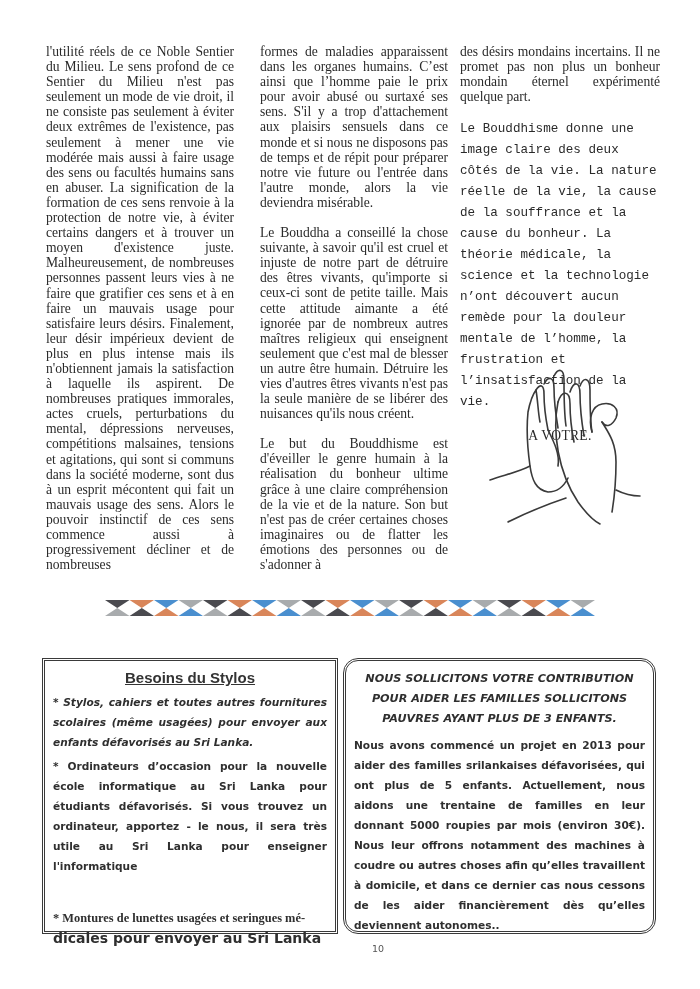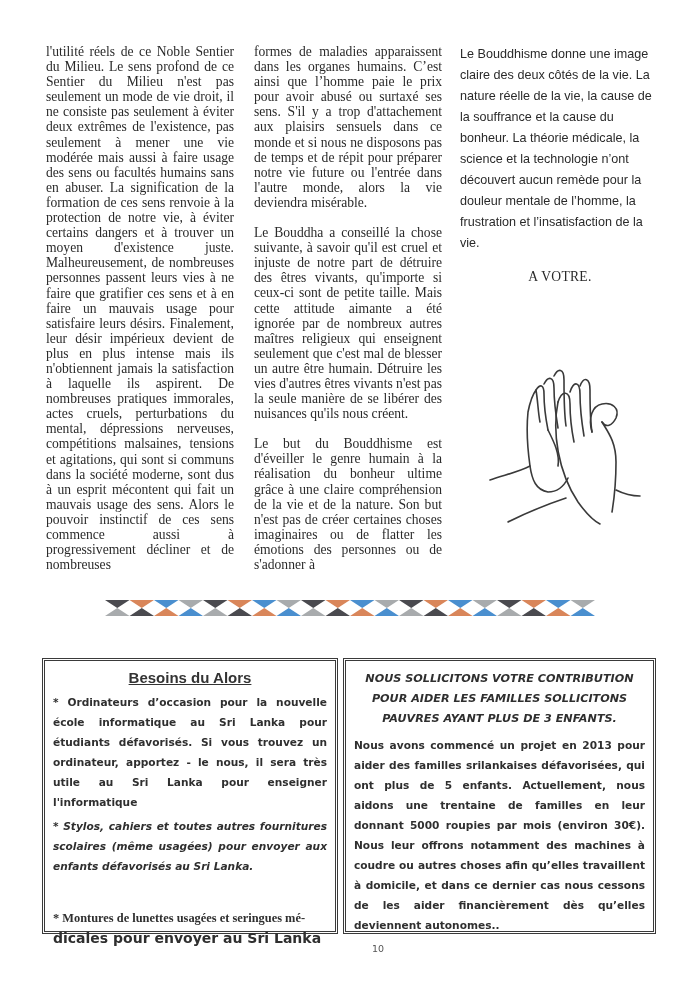--- a/index.html
+++ b/index.html
@@ -9,25 +9,25 @@
   .col {
     position: absolute;
     top: 44px;
     font-family: "Liberation Serif", "DejaVu Serif", serif;
     font-size: 13.6px;
     line-height: 15.1px;
     color: #2a2a2a;
   }
   .col p { margin: 0 0 15px 0; text-align: justify; hyphens: none; }
   #col1 { left: 46px; width: 188px; }
-  #col2 { left: 254px; width: 188px; }
+  #col2 { left: 260px; width: 188px; }
   #col3 { left: 460px; width: 200px; }
 
   .sans-para {
-    font-family: Liberation Sans, sans-serif;
+    font-family: Liberation Mono, monospace;
     font-size: 12.6px;
     line-height: 21px;
     text-align: left !important;
     color: #2a2a2a;
   }
   .a-suivre {
     text-align: center !important;
     margin-top: 6px !important;
     font-size: 13.6px;
     letter-spacing: 0.3px;
@@ -51,21 +51,21 @@
 
   .box {
     position: absolute;
     top: 658px;
     height: 276px;
     border: 3px double #3a3a3a;
     box-sizing: border-box;
     background: #fff;
   }
   #box-left { left: 42px; width: 296px; }
-  #box-right { left: 343px; width: 313px; }
+  #box-right { left: 343px; width: 313px; border-radius: 15px; }
 
   .box-inner { padding: 6px 8px 0 8px; }
 
   .box-title {
     font-family: "Liberation Sans", "DejaVu Sans", sans-serif;
     font-weight: bold;
     font-size: 15px;
     text-align: center;
     text-decoration: underline;
     color: #333;
@@ -122,20 +122,21 @@
     <p>l'utilité réels de ce Noble Sentier du Milieu. Le sens profond de ce Sentier du Milieu n'est pas seulement un mode de vie droit, il ne consiste pas seulement à éviter deux extrêmes de l'existence, pas seulement à mener une vie modérée mais aussi à faire usage des sens ou facultés humains sans en abuser. La signification de la formation de ces sens renvoie à la protection de notre vie, à éviter certains dangers et à trouver un moyen d'existence juste. Malheureusement, de nombreuses personnes passent leurs vies à ne faire que gratifier ces sens et à en faire un mauvais usage pour satisfaire leurs désirs. Finalement, leur désir impérieux devient de plus en plus intense mais ils n'obtiennent jamais la satisfaction à laquelle ils aspirent. De nombreuses pratiques immorales, actes cruels, perturbations du mental, dépressions nerveuses, compétitions malsaines, tensions et agitations, qui sont si communs dans la société moderne, sont dus à un esprit mécontent qui fait un mauvais usage des sens. Alors le pouvoir instinctif de ces sens commence aussi à progressivement décliner et de nombreuses</p>
   </div>
 
   <div class="col" id="col2">
     <p>formes de maladies apparaissent dans les organes humains. C’est ainsi que l’homme paie le prix pour avoir abusé ou surtaxé ses sens. S'il y a trop d'attachement aux plaisirs sensuels dans ce monde et si nous ne disposons pas de temps et de répit pour préparer notre vie future ou l'entrée dans l'autre monde, alors la vie deviendra misérable.</p>
     <p>Le Bouddha a conseillé la chose suivante, à savoir qu'il est cruel et injuste de notre part de détruire des êtres vivants, qu'importe si ceux-ci sont de petite taille. Mais cette attitude aimante a été ignorée par de nombreux autres maîtres religieux qui enseignent seulement que c'est mal de blesser un autre être humain. Détruire les vies d'autres êtres vivants n'est pas la seule manière de se libérer des nuisances qu'ils nous créent.</p>
     <p>Le but du Bouddhisme est d'éveiller le genre humain à la réalisation du bonheur ultime grâce à une claire compréhension de la vie et de la nature. Son but n'est pas de créer certaines choses imaginaires ou de flatter les émotions des personnes ou de s'adonner à</p>
   </div>
 
   <div class="col" id="col3">
+    <p>des désirs mondains incertains. Il ne promet pas non plus un bonheur mondain éternel expérimenté quelque part.</p>
     <p class="sans-para">Le Bouddhisme donne une image claire des deux côtés de la vie. La nature réelle de la vie, la cause de la souffrance et la cause du bonheur. La théorie médicale, la science et la technologie n’ont découvert aucun remède pour la douleur mentale de l’homme, la frustration et l’insatisfaction de la vie.</p>
     <p class="a-suivre">A VOTRE.</p>
   </div>
 
   <svg class="hands" viewBox="0 0 160 170" fill="none" stroke="#3a3a3a" stroke-width="1.6" stroke-linecap="round" stroke-linejoin="round">
 
     <path d="M2 118 C20 112, 30 110, 42 104 C40 90, 38 70, 40 50 C42 40, 45 32, 48 28 C50 40, 50 50, 52 60"></path>
     <path d="M48 28 C52 22, 56 22, 56 32 C56 46, 58 58, 60 68"></path>
     <path d="M56 22 C60 14, 66 14, 66 26 C66 40, 68 54, 70 66"></path>
     <path d="M66 14 C70 6, 76 6, 76 18 C76 34, 76 50, 78 64"></path>
@@ -190,23 +191,23 @@
       <polygon points="416.5,0 441,0 428.75,8" fill="#d9865a"></polygon>
       <polygon points="416.5,16 441,16 428.75,8" fill="#4a4a4f"></polygon>
       <polygon points="441,0 465.5,0 453.25,8" fill="#4a8fcf"></polygon>
       <polygon points="441,16 465.5,16 453.25,8" fill="#d9865a"></polygon>
       <polygon points="465.5,0 490,0 477.75,8" fill="#a8abad"></polygon>
       <polygon points="465.5,16 490,16 477.75,8" fill="#4a8fcf"></polygon>
     </svg>
 
   <div class="box" id="box-left">
     <div class="box-inner">
-      <div class="box-title">Besoins du Alors</div>
+      <div class="box-title">Besoins du Stylos</div>
+      <p class="box-para italic">* Stylos, cahiers et toutes autres    fournitures scolaires (même usagées) pour envoyer aux enfants défavorisés au Sri Lanka.</p>
       <p class="box-para">* Ordinateurs d’occasion pour la nouvelle école informatique au Sri Lanka pour étudiants défavorisés. Si vous trouvez un ordinateur, apportez - le nous, il sera  très utile  au Sri Lanka pour  enseigner l'informatique</p>
-      <p class="box-para italic">* Stylos, cahiers et toutes autres    fournitures scolaires (même usagées) pour envoyer aux enfants défavorisés au Sri Lanka.</p>
       <p class="box-para serif" style="margin-bottom:4px;margin-top:32px;"><span>* Montures de lunettes usagées et seringues mé-</span><br><span class="sans">dicales pour    envoyer  au Sri Lanka</span></p>
     </div>
   </div>
 
   <div class="box" id="box-right">
     <div class="box-inner">
       <div class="right-title">
         <span>NOUS SOLLICITONS VOTRE CONTRIBUTION</span>
         <span>POUR AIDER LES FAMILLES SOLLICITONS</span>
         <span>PAUVRES AYANT PLUS DE 3 ENFANTS.</span>

